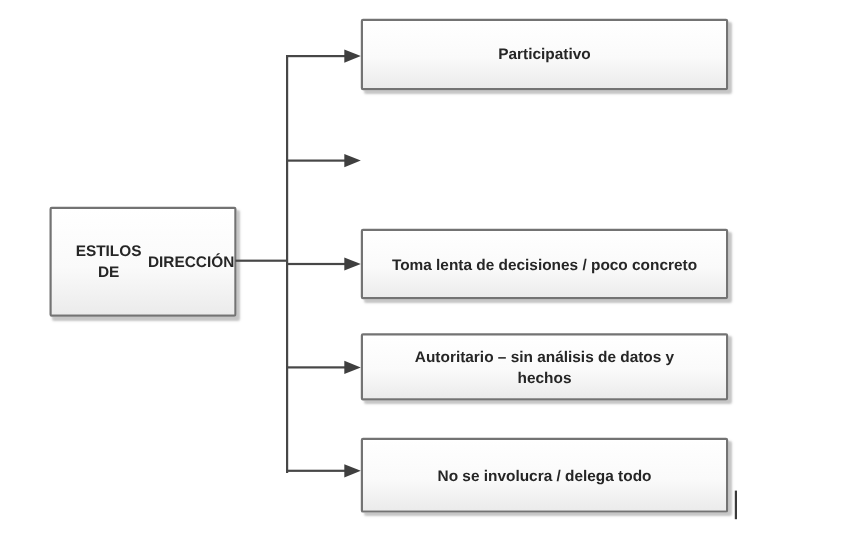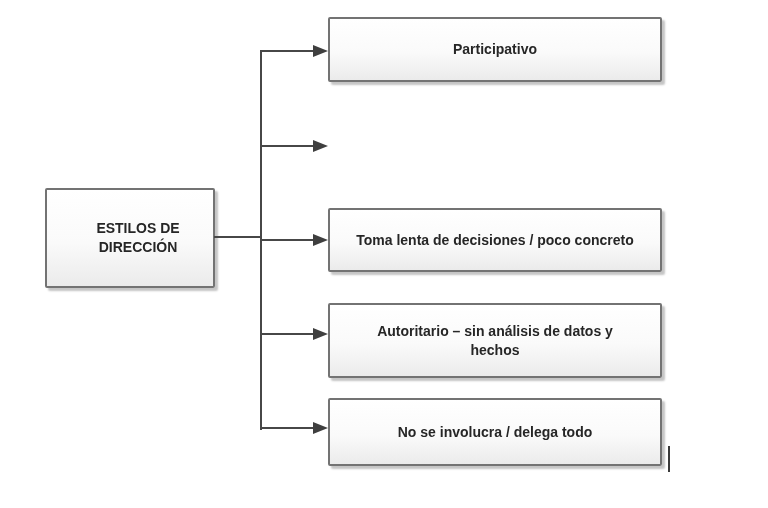--- a/index.html
+++ b/index.html
@@ -27,33 +27,33 @@
     justify-content: center;
     text-align: center;
     color: #262626;
     font-weight: bold;
     font-size: 14px;
     line-height: 1.35;
   }
   .root-box {
     left: 45px; top: 188px;
     width: 170px; height: 100px;
-    flex-direction: column;
+    flex-direction: row;
     font-size: 14px;
     padding-left: 16px;
   }
   .branch-box {
     left: 328px;
     width: 334px;
     padding: 2px 8px;
   }
   .box-1 { top: 17px;  height: 65px; }
   .box-2 { top: 115px; height: 63px; }
   .box-3 { top: 208px; height: 64px; padding: 2px 7px; }
-  .box-4 { top: 303px; height: 75px; padding: 2px 28px; }
+  .box-4 { top: 303px; height: 61px; padding: 2px 28px; }
   .box-5 { top: 398px; height: 68px; }
 
   .connector {
     position: absolute;
     background: #474747;
   }
   .line-root-out { left: 214px; top: 236px; width: 47px; height: 2px; }
   .line-trunk    { left: 260px; top: 50px;  width: 2px;  height: 380px; }
   .line-branch   { left: 260px; width: 55px; height: 2px; }
   .branch-y-1 { top: 50px; }

